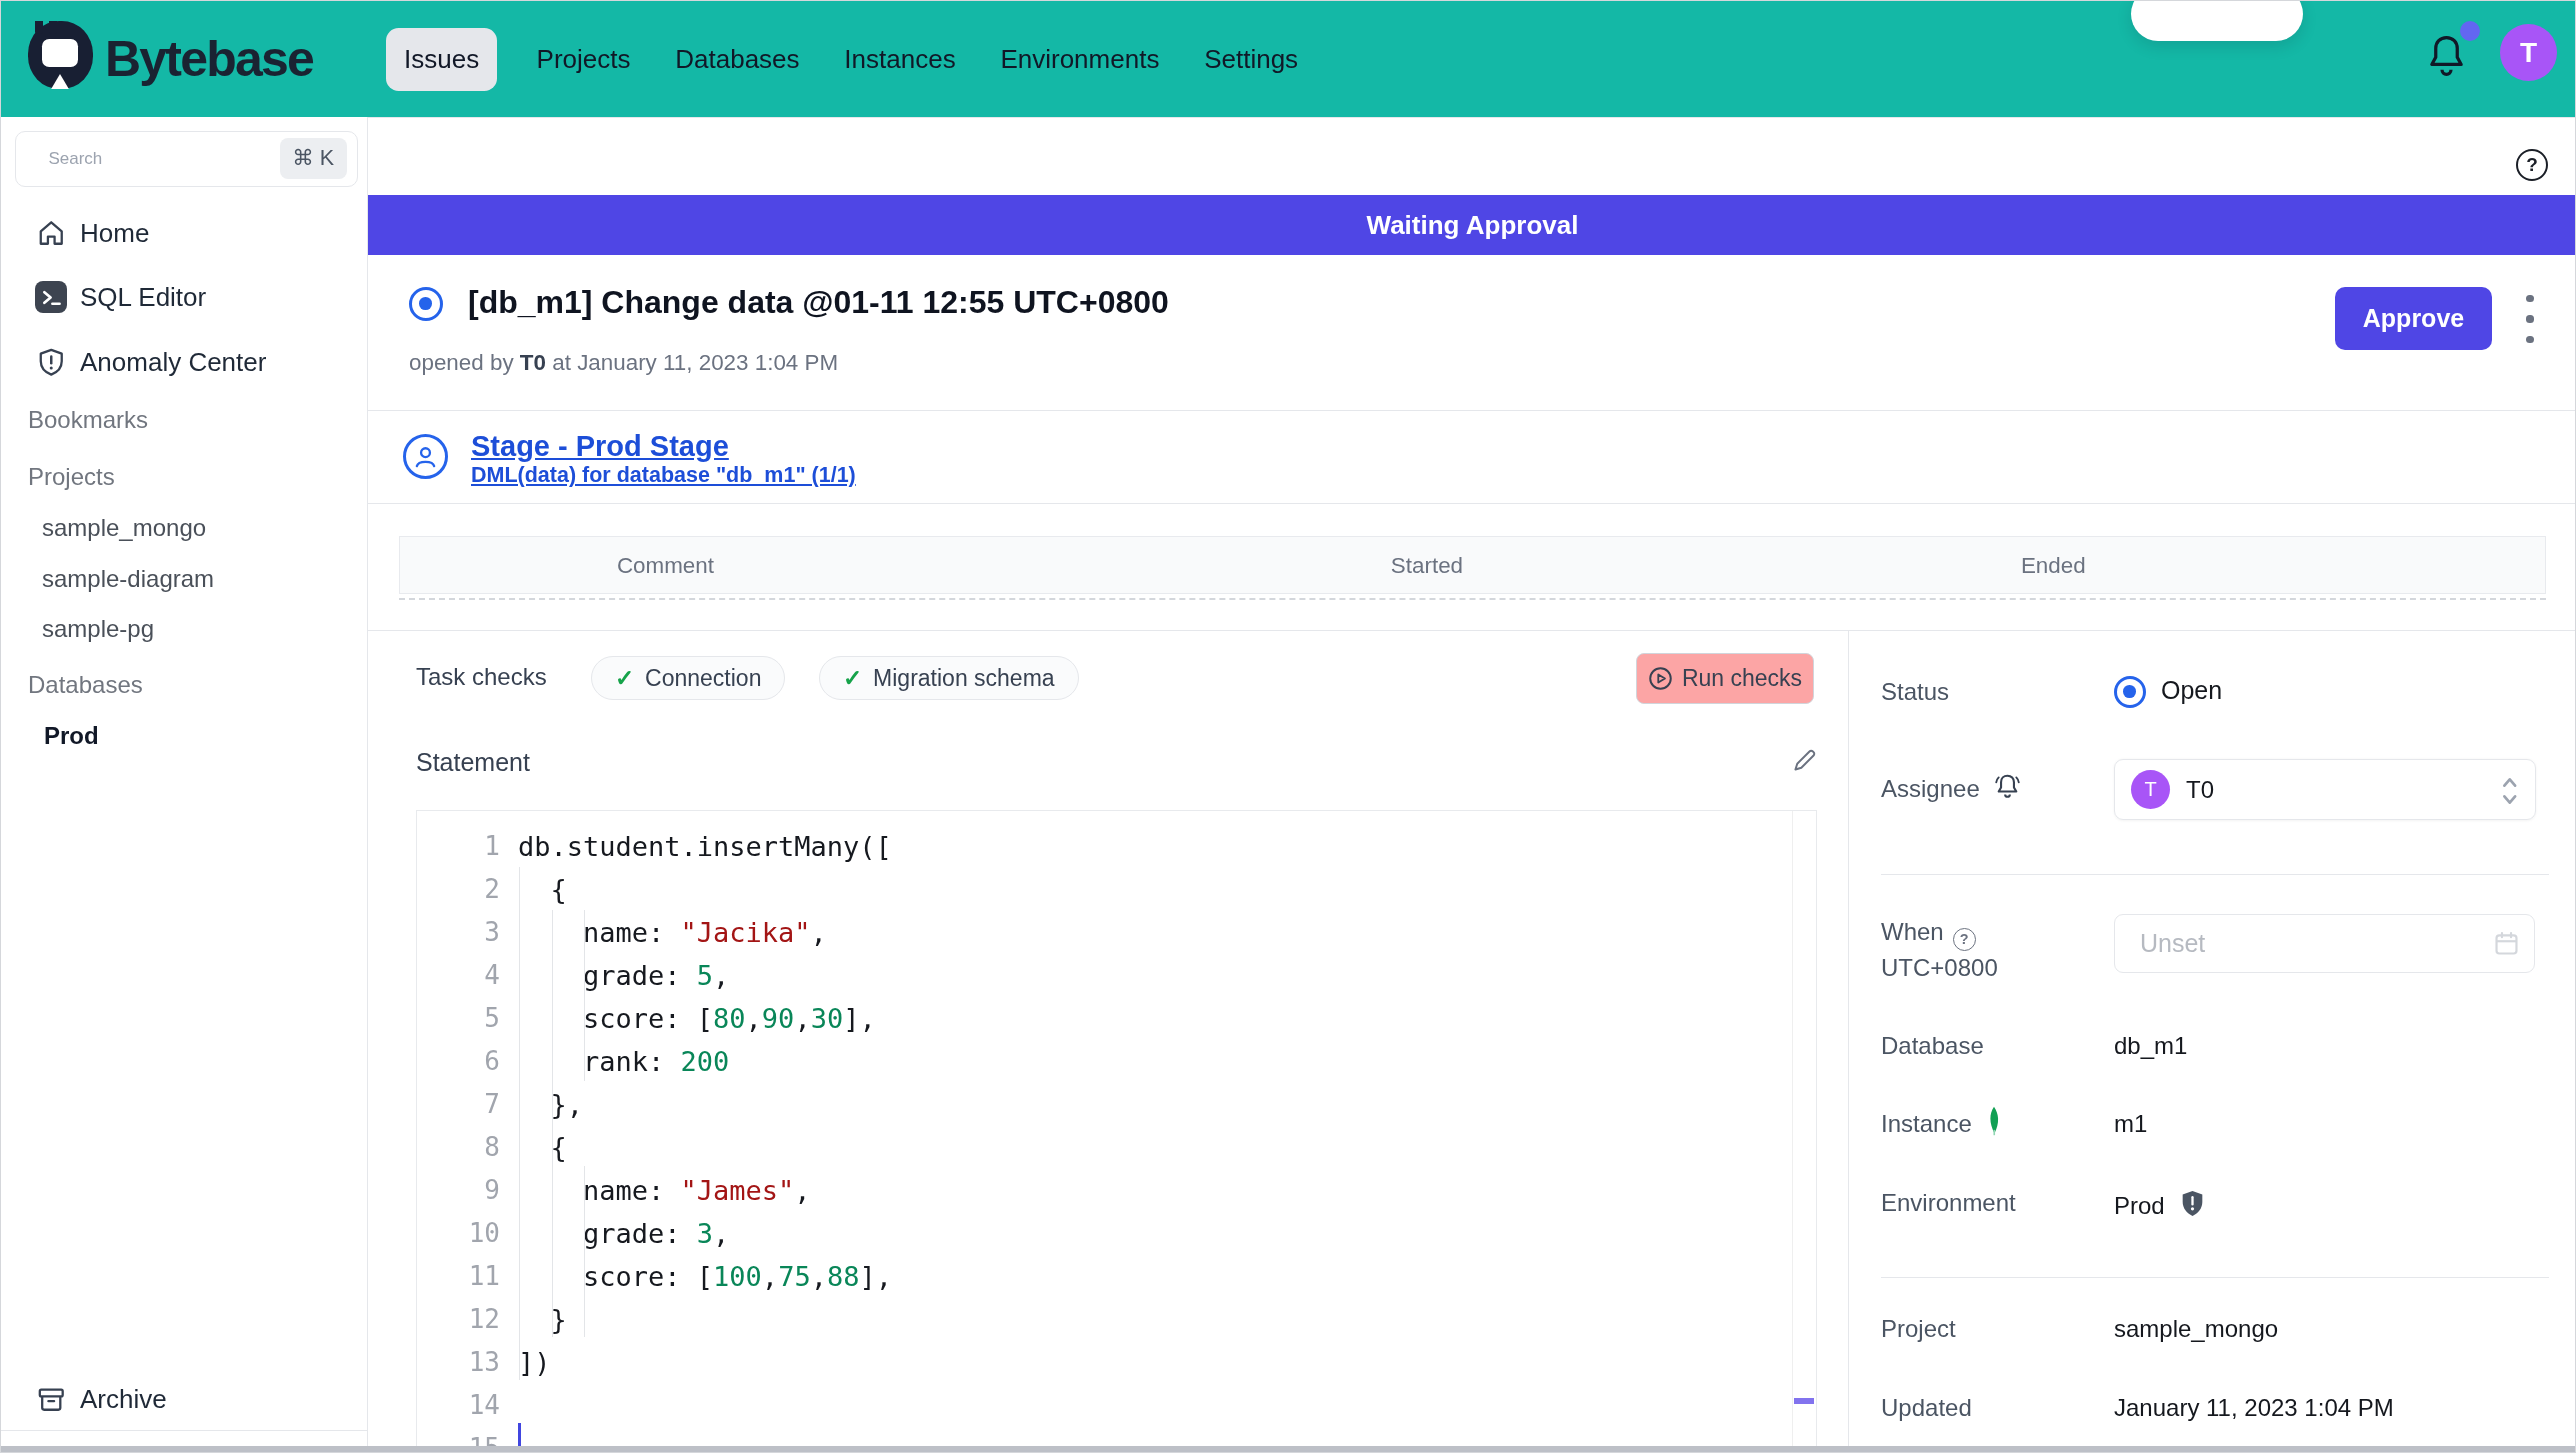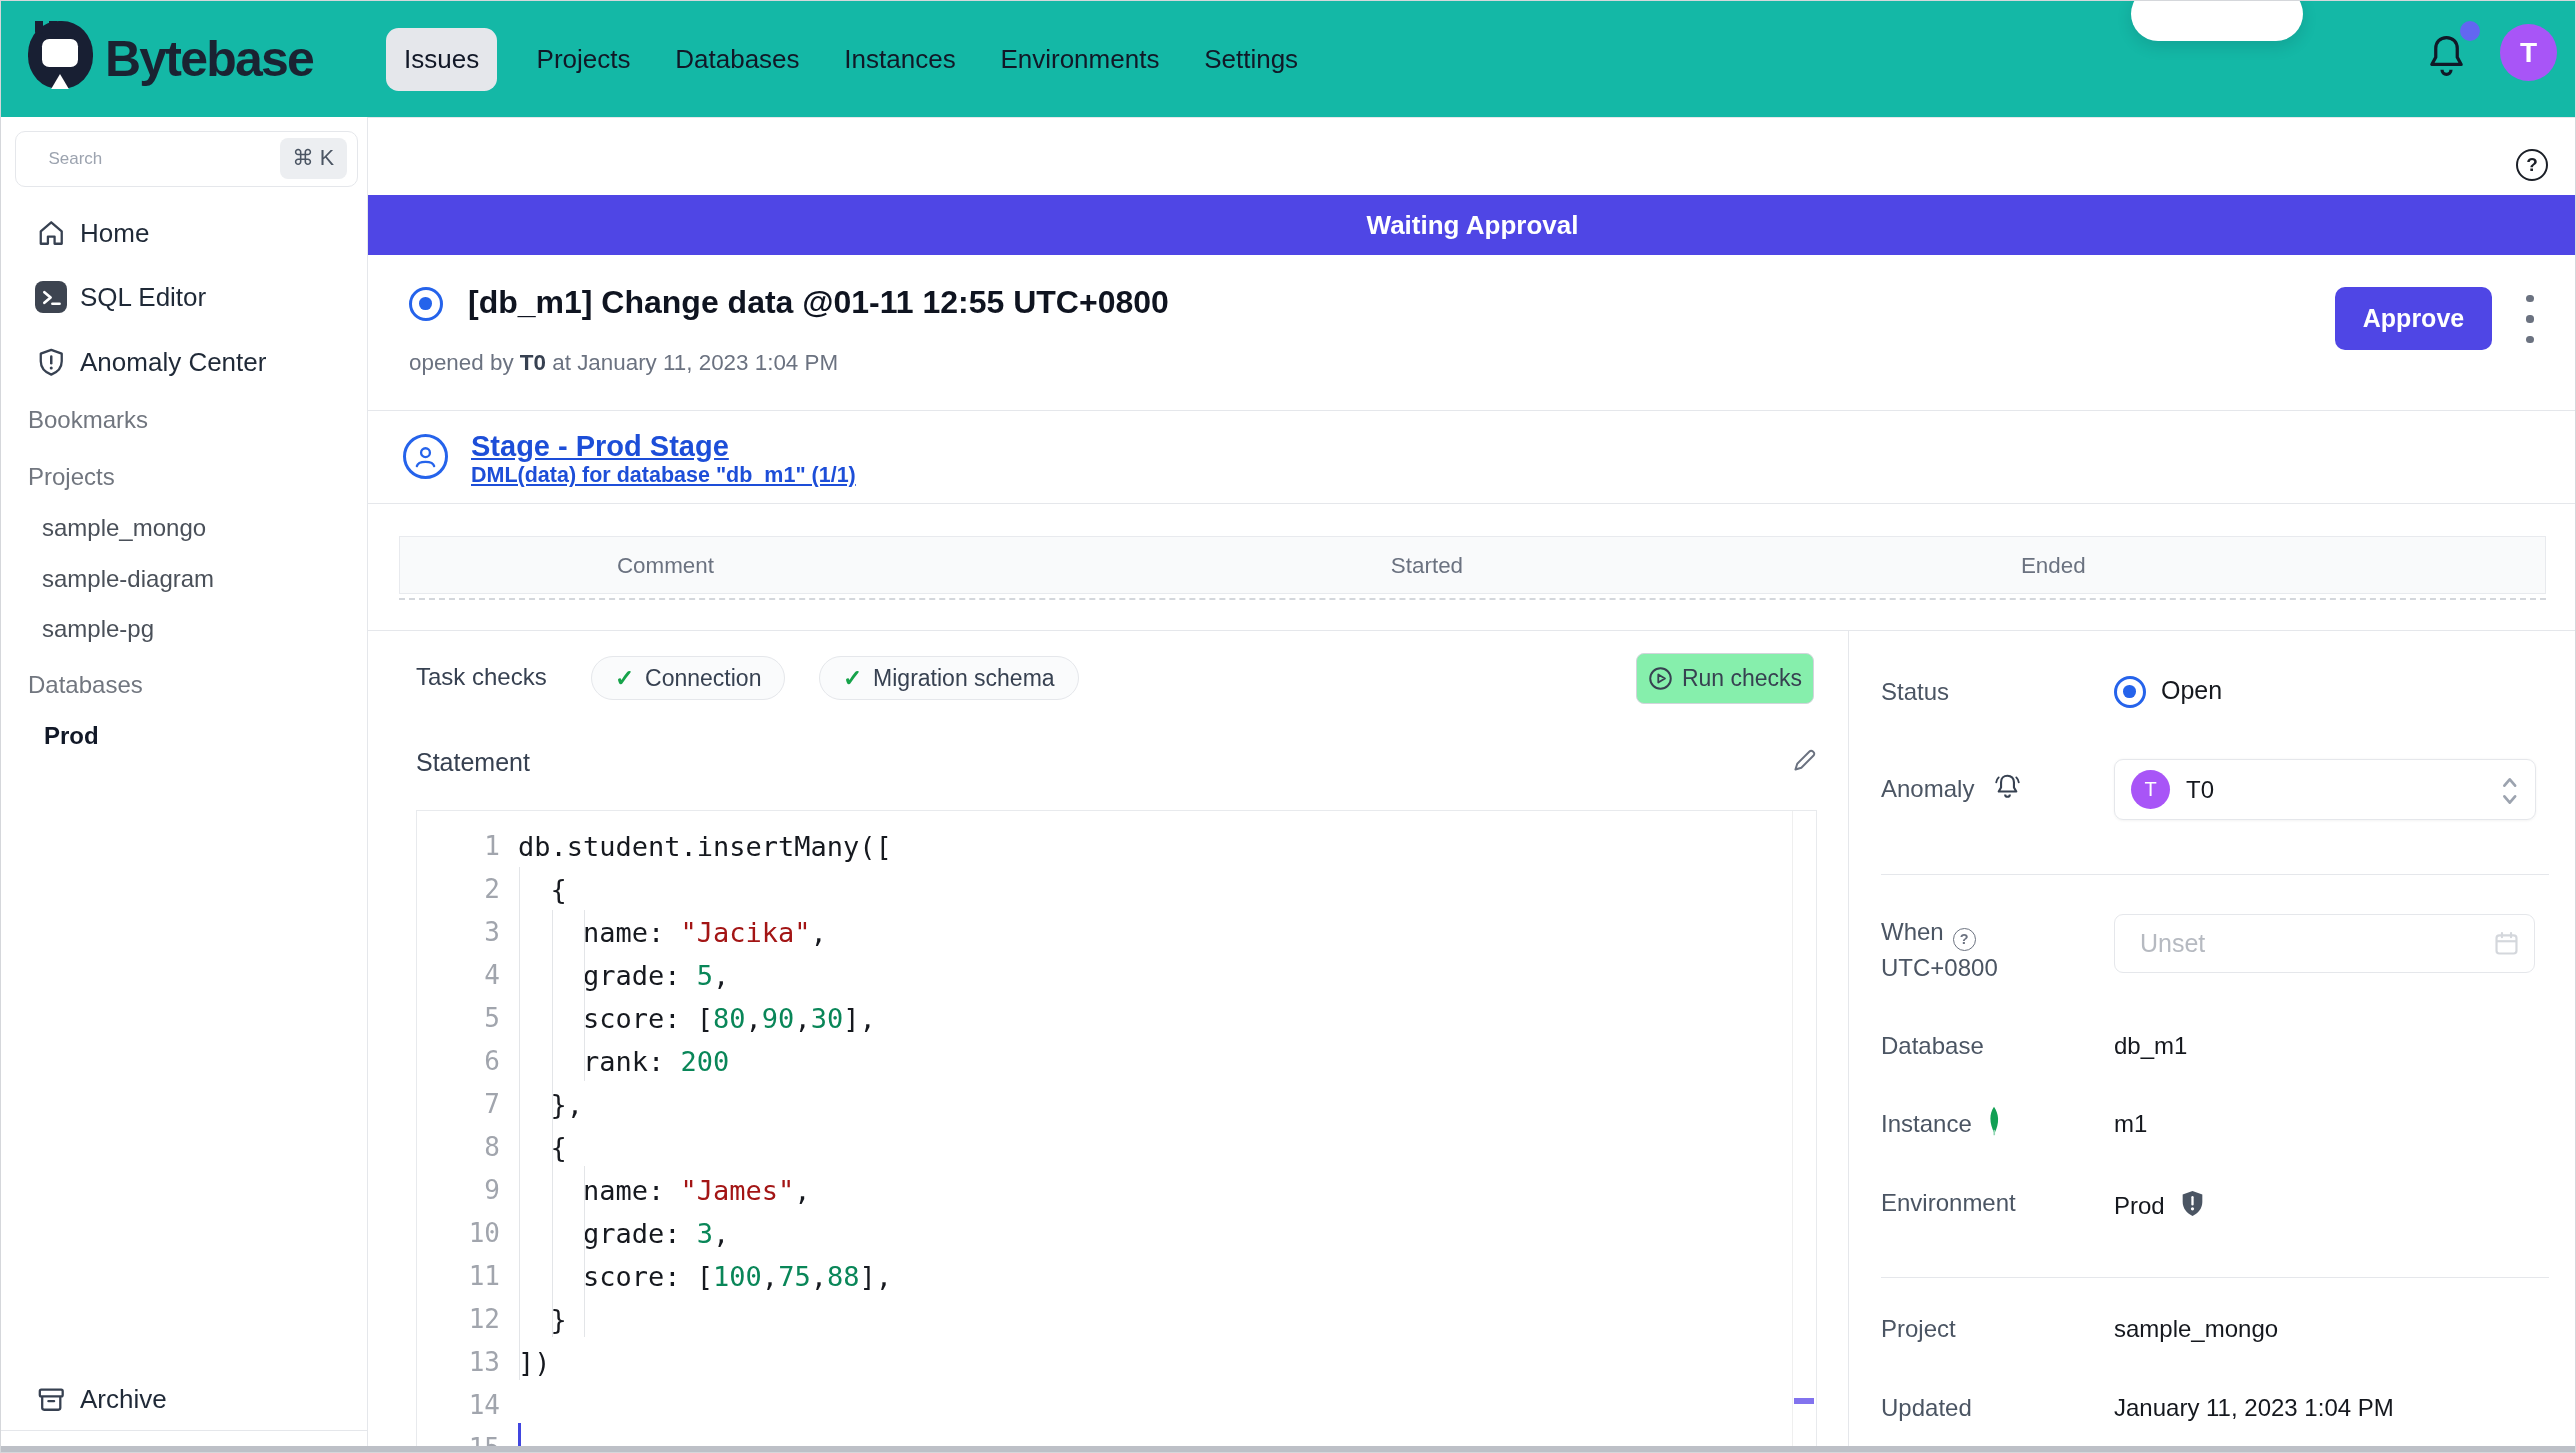--- a/index.html
+++ b/index.html
@@ -57,21 +57,21 @@
   .tbl-dash { position:absolute; left:30.5px; top:480px; width:2147px; height:0; border-bottom:2.7px dashed #d4d7dc; }
 
   
   .split-line { top:512px; }
   .left-block { position:absolute; left:0; top:513px; width:1480px; height:824px; }
   .right-panel { position:absolute; left:1480px; top:513px; width:729px; height:824px; border-left:0.9px solid #e5e7eb; }
 
   .checks-label { position:absolute; left:48px; top:32px; font-size:24px; color:#374151; }
   .check-pill { position:absolute; top:25px; height:44px; border:0.9px solid #e5e7eb; background:#fafbfc; border-radius:22.4px; display:flex; align-items:center; gap:10.8px; padding:0 23px; font-size:23px; color:#374151; }
   .check-pill .ck { color:#16a34a; font-weight:700; font-size:23px; }
-  .run-btn { position:absolute; left:1268px; top:21.5px; width:178px; height:51px; background:#86efac; border:0.9px solid #d1d5db; border-radius:8px; display:flex; align-items:center; justify-content:center; gap:9px; font-size:23px; color:#374151; font-family:inherit; }
+  .run-btn { position:absolute; left:1268px; top:21.5px; width:178px; height:51px; background:#fca5a5; border:0.9px solid #d1d5db; border-radius:8px; display:flex; align-items:center; justify-content:center; gap:9px; font-size:23px; color:#374151; font-family:inherit; }
   .stmt-label { position:absolute; left:48px; top:117px; font-size:25px; font-weight:500; color:#374151; }
   .pencil { position:absolute; left:1422px; top:115px; width:29px; height:29px; }
 
   
   .editor { position:absolute; left:48px; top:179px; width:1401px; height:645px; border:0.9px solid #e8eaed; overflow:hidden; font-family:"DejaVu Sans Mono", monospace; }
   .gutter { position:absolute; left:0; top:13.5px; width:83px; }
   .ln { height:43px; line-height:43px; text-align:right; color:#a1a5ad; font-size:26px; }
   .codecol { position:absolute; left:101px; top:13.5px; }
   .cl { height:43px; line-height:43px; white-space:pre; font-size:27px; }
   .tok-p { color:#16191f; } .tok-s { color:#a31515; } .tok-n { color:#098658; }
@@ -310,21 +310,21 @@
     </section>
 
     <section class="right-panel">
 
       <div class="rp-label" style="top:47px;">Status</div>
       <div class="status-radio">
           <div class="dot"></div>
         </div>
       <div class="rp-value" style="left:312px; top:45px; font-size:25px; font-weight:400;">Open</div>
 
-      <div class="rp-label" style="top:144px;">Anomaly</div>
+      <div class="rp-label" style="top:144px;">Assignee</div>
       <span style="position:absolute; left:144px; top:140px;">
         <svg width="29" height="30.5" viewBox="0 0 24 26">
             <path d="M12 4c-3.3 0-5.5 2.4-5.5 5.5v4.5l-2 3.5h15l-2-3.5V9.5C17.5 6.4 15.3 4 12 4z" fill="none" stroke="#374151" stroke-width="1.8" stroke-linejoin="round"></path>
             <path d="M10 20a2 2 0 0 0 4 0" fill="none" stroke="#374151" stroke-width="1.8"></path>
             <path d="M4.5 5.5C3.3 6.7 2.6 8 2.4 9.6 M19.5 5.5c1.2 1.2 1.9 2.5 2.1 4.1" fill="none" stroke="#374151" stroke-width="1.6" stroke-linecap="round"></path>
           </svg>
       </span>
       <div class="assignee-select">
         <div class="mini-avatar">T</div>
         <div class="assignee-name">T0</div>

